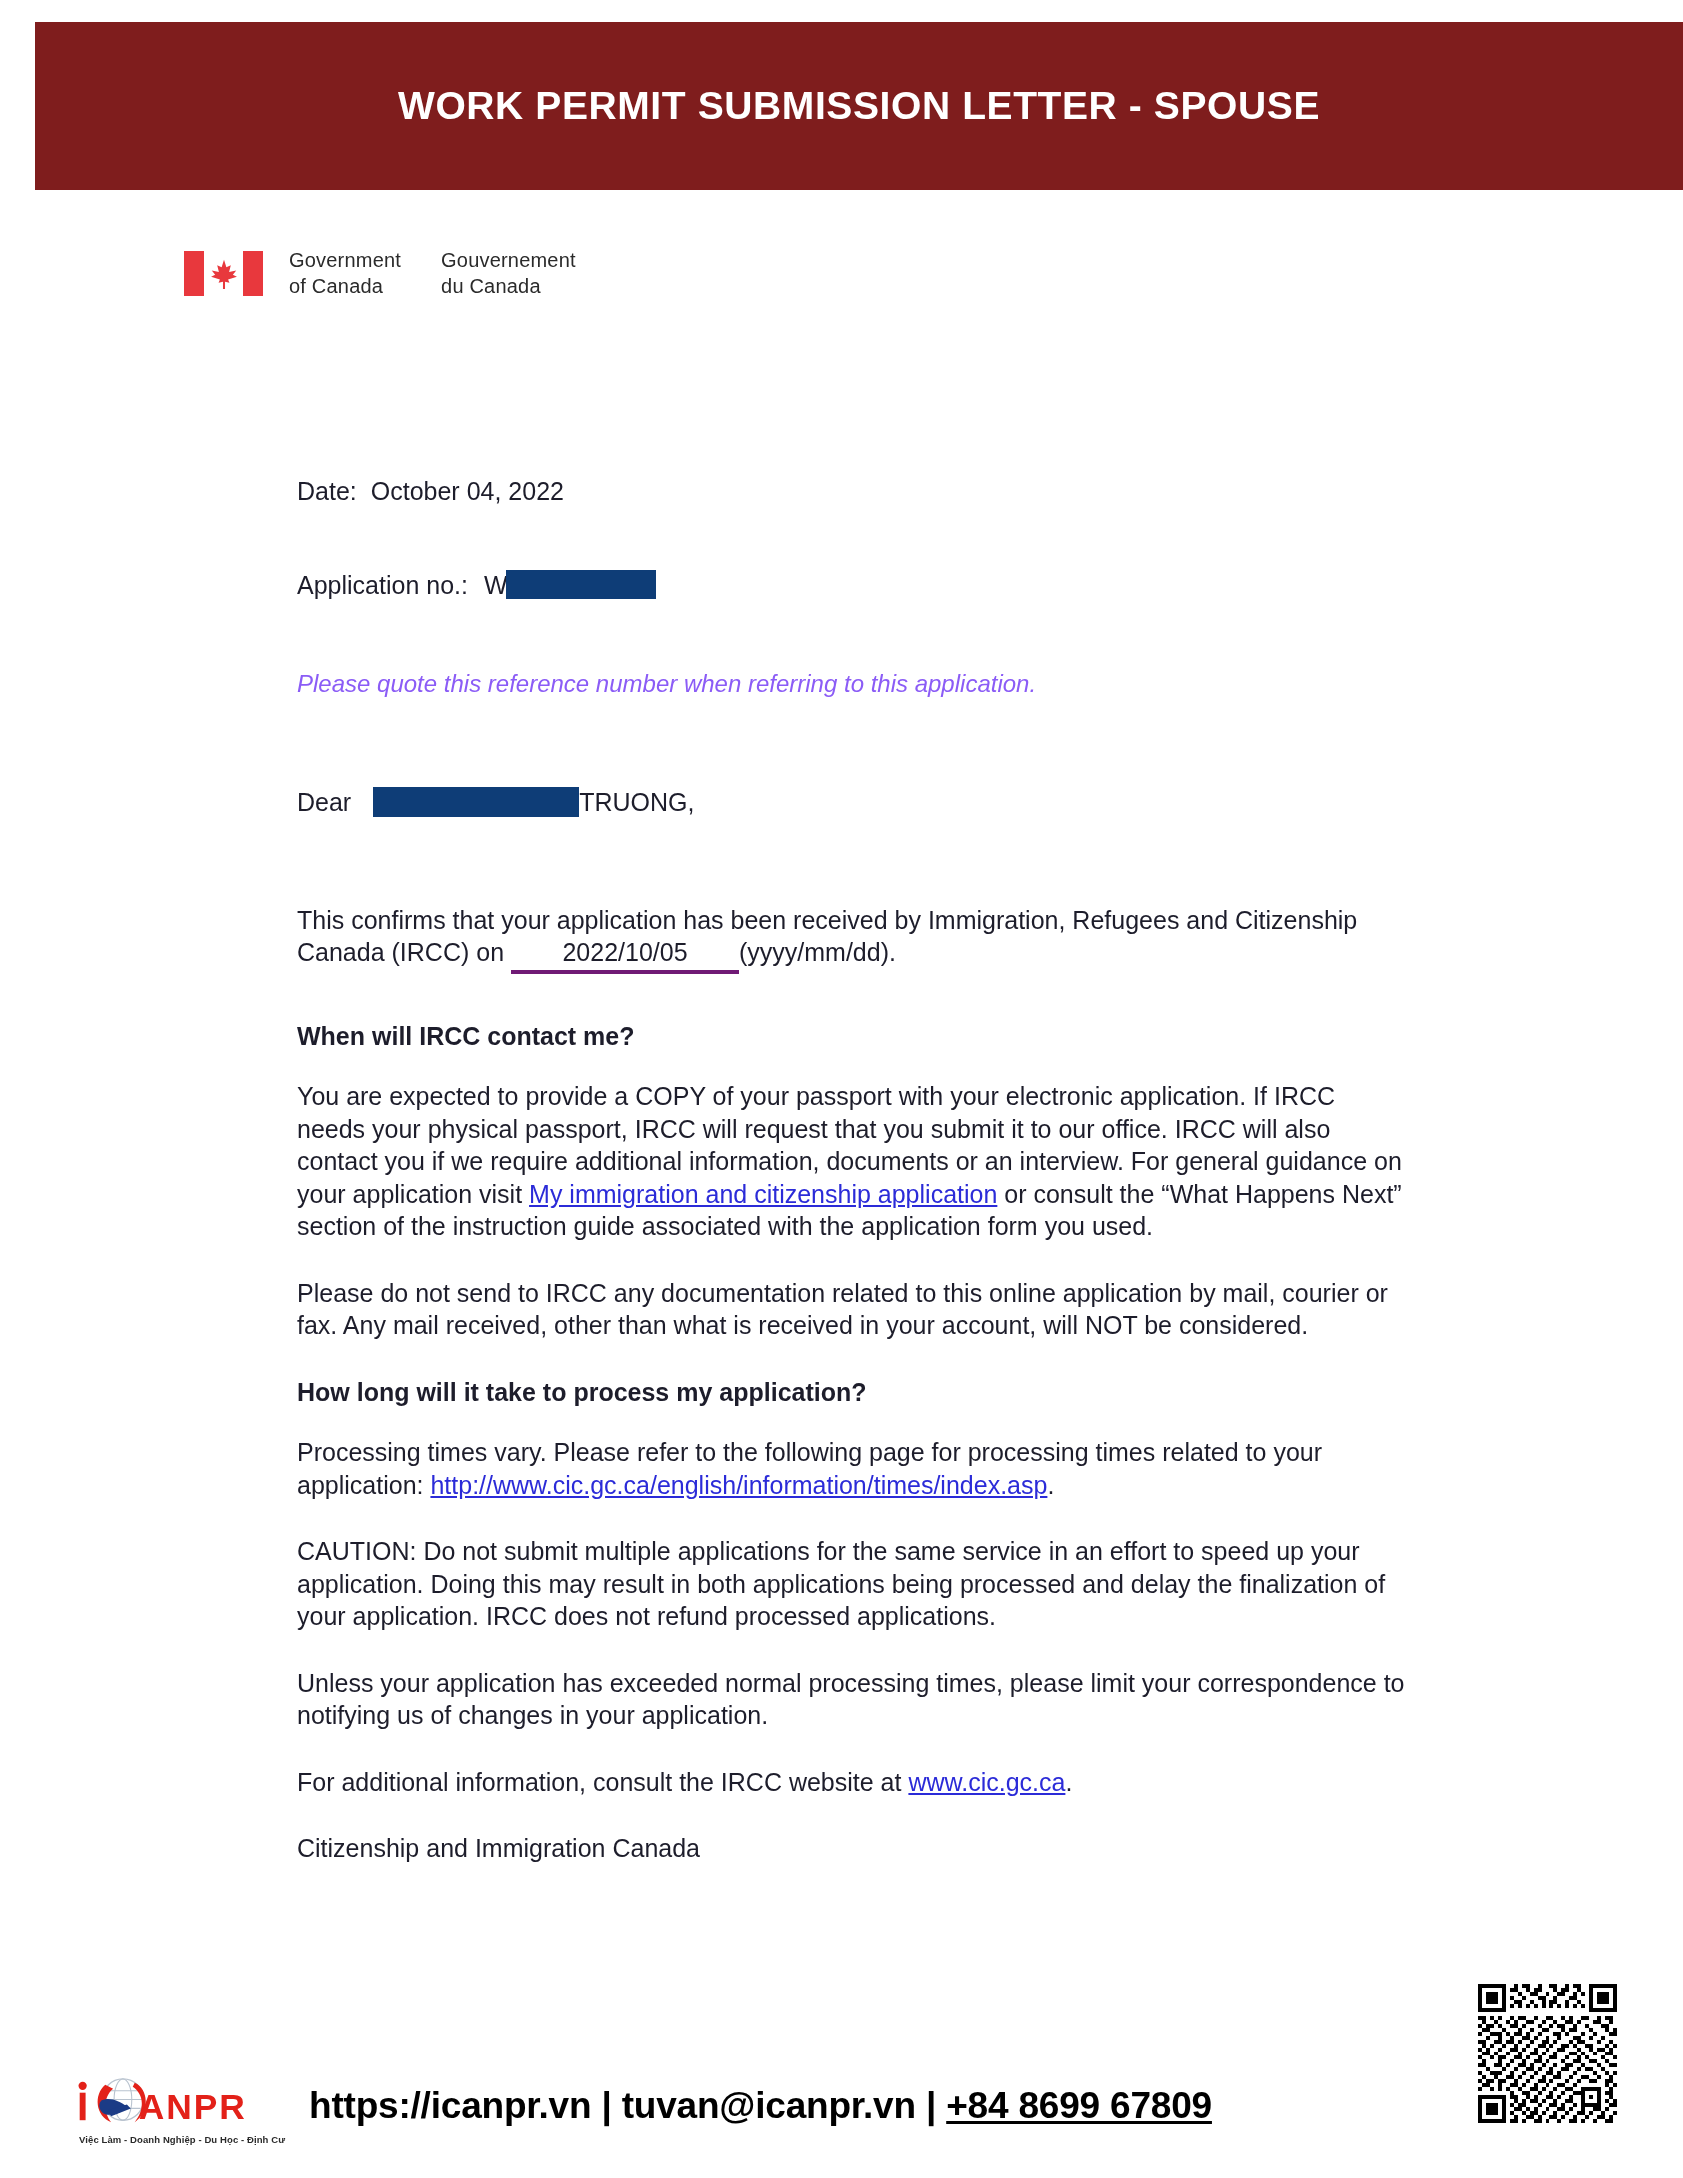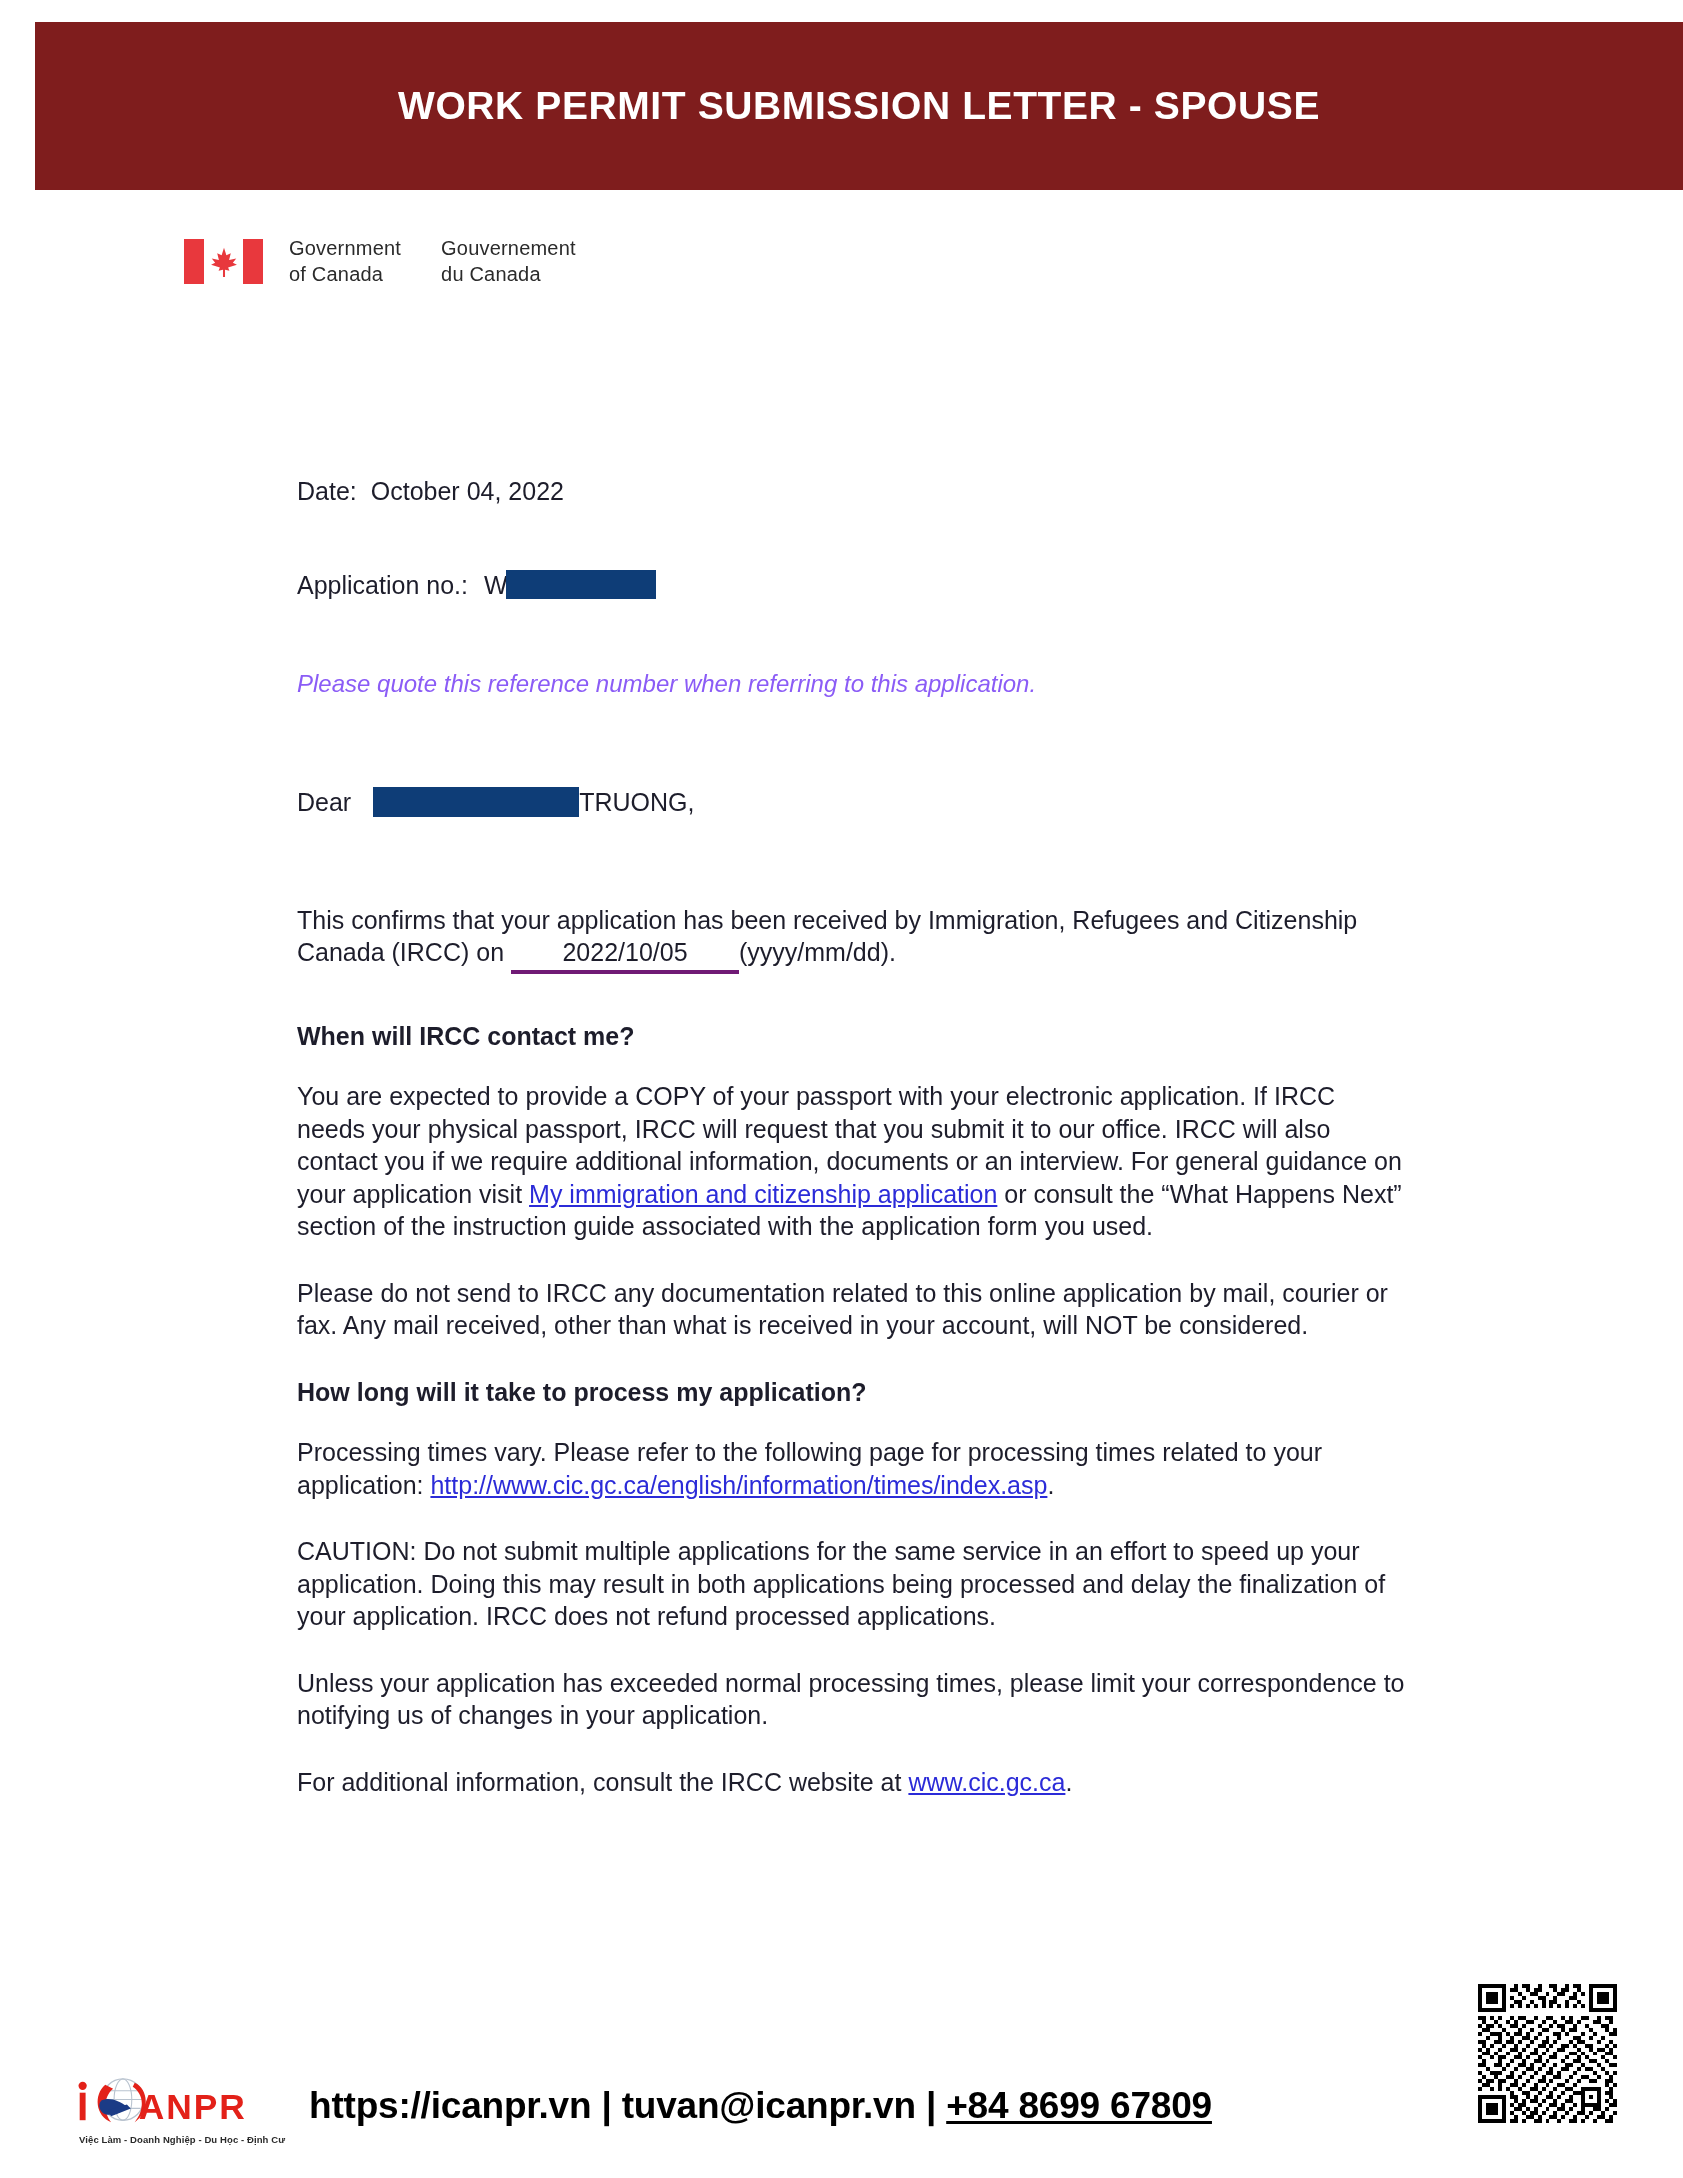--- a/index.html
+++ b/index.html
@@ -34,21 +34,21 @@
     font-weight: bold;
     letter-spacing: 0.6px;
     text-align: center;
     white-space: nowrap;
   }
 
   
   .goc-logo {
     position: absolute;
     left: 184px;
-    top: 236px;
+    top: 248px;
     display: flex;
     align-items: flex-start;
   }
   .goc-flag {
     width: 79px;
     height: 45px;
     position: relative;
     flex: none;
     margin-top: 3px;
   }
@@ -277,20 +277,21 @@
   </div>
 
   <div class="para">CAUTION: Do not submit multiple applications for the same service in an effort to speed up your application.  Doing this may result in both applications being processed and delay the finalization of your application. IRCC does not refund processed applications.</div>
 
   <div class="para">Unless your application has exceeded normal processing times, please limit your correspondence to notifying us of changes in your application.</div>
 
   <div class="para">
     <span>For additional information, consult the IRCC website at </span><a class="link" href="#">www.cic.gc.ca</a><span>.</span>
   </div>
 
+  <div class="para">Citizenship and Immigration Canada</div>
 
 </div>
 
 <svg class="qr" viewBox="0 0 37 37" shape-rendering="crispEdges">
   <rect width="37" height="37" fill="#ffffff"></rect>
   <g fill="#000000">
 
     <rect x="1" y="1" width="7" height="1"></rect>
       <rect x="1" y="7" width="7" height="1"></rect>
     <rect x="1" y="1" width="1" height="7"></rect>

